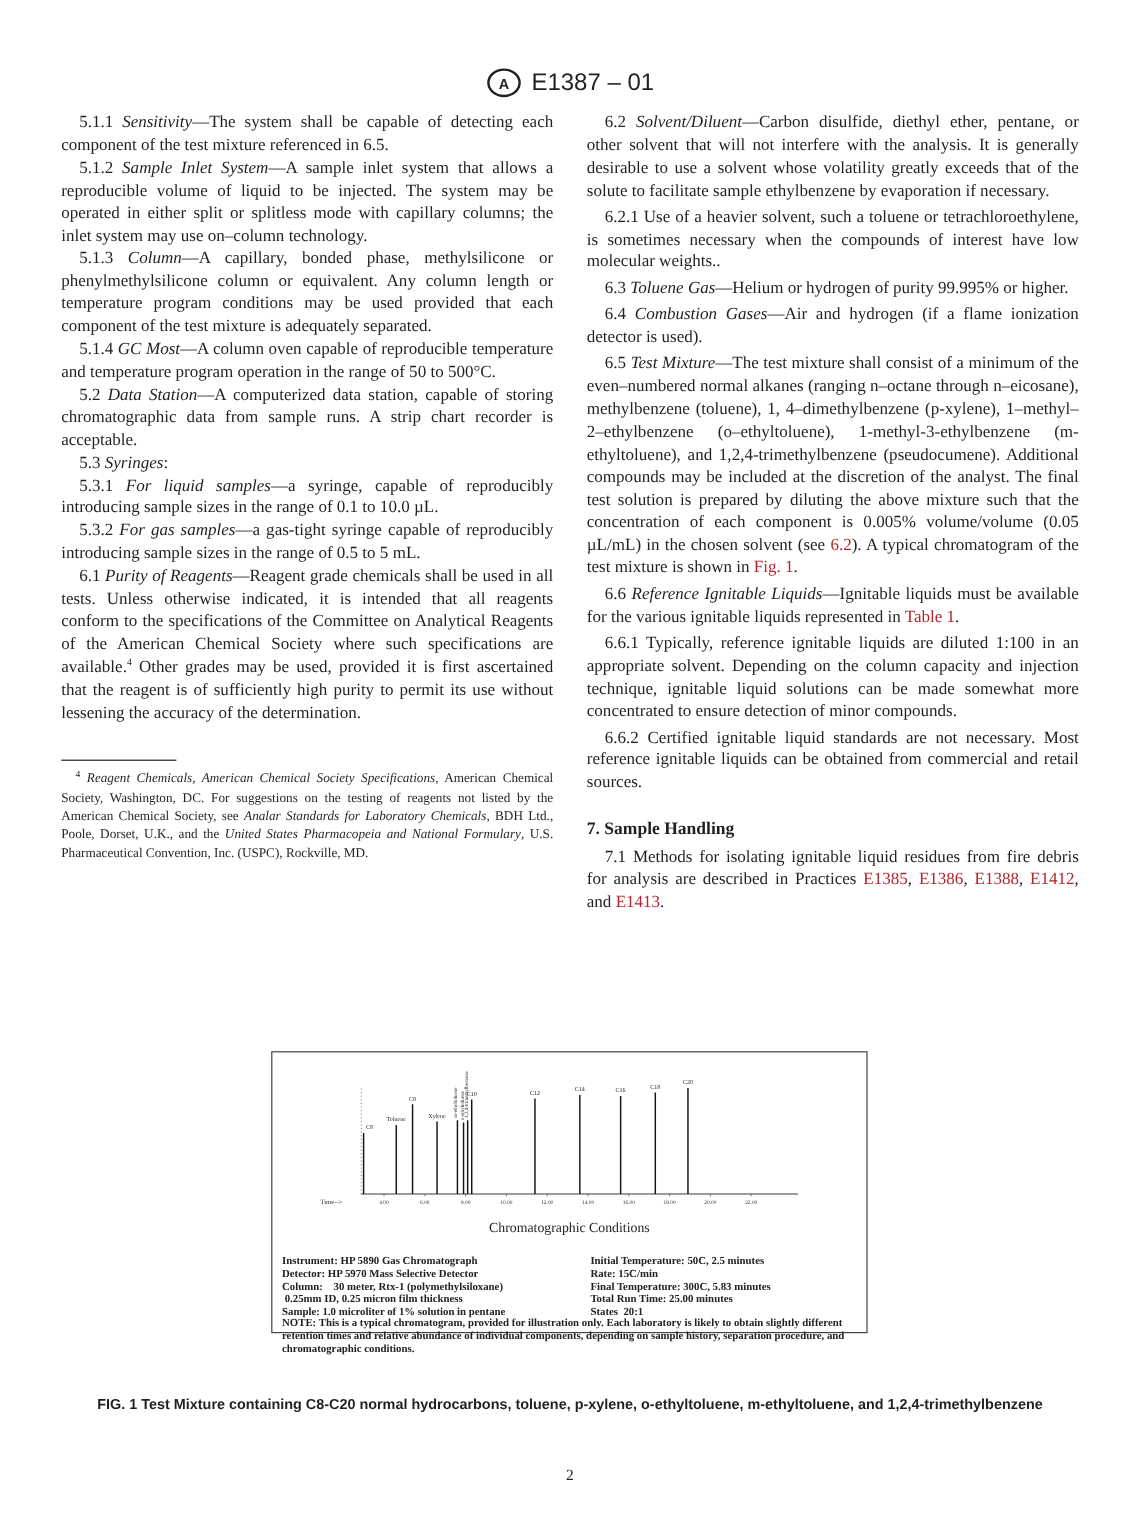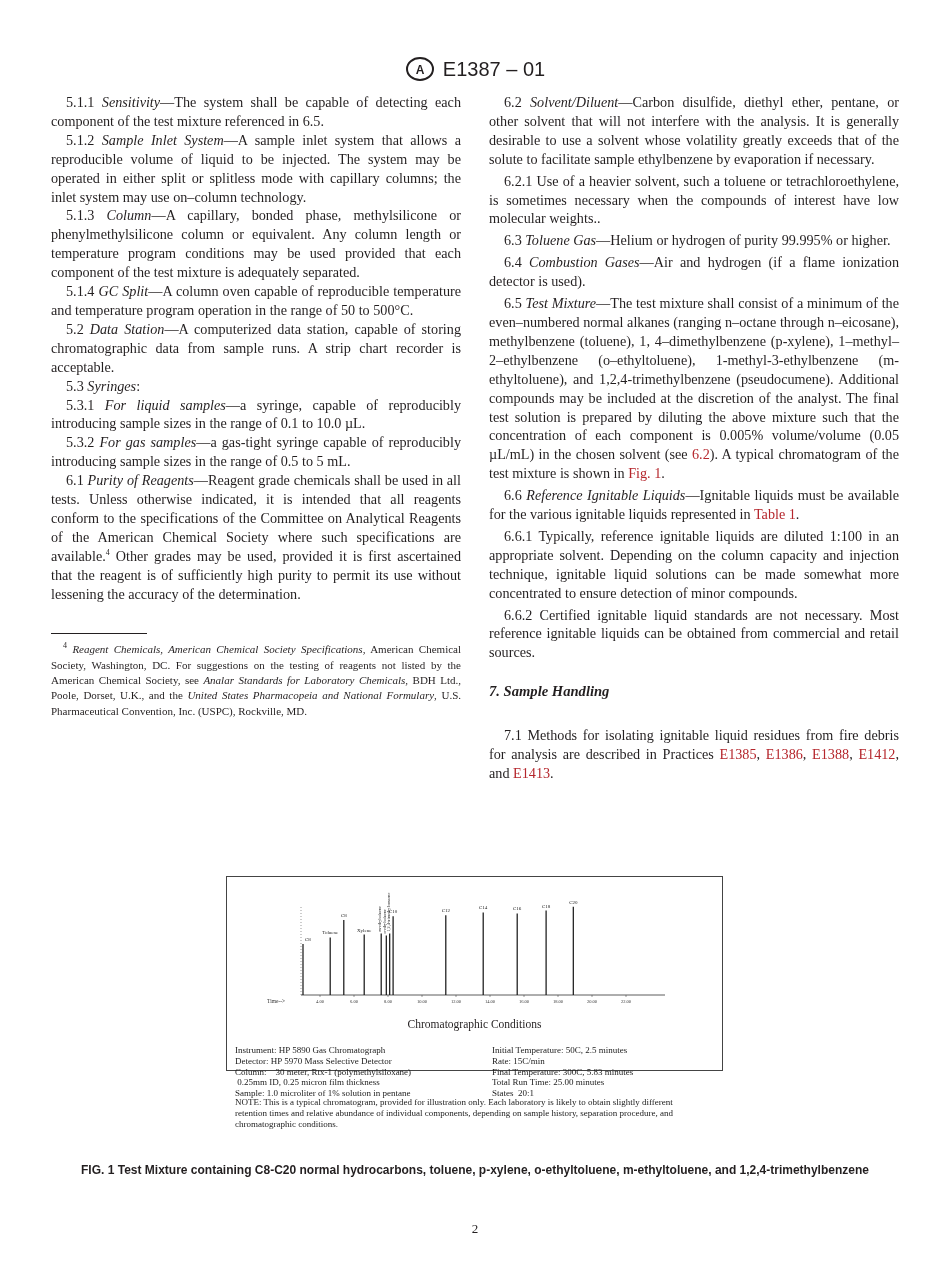--- a/index.html
+++ b/index.html
@@ -13,44 +13,44 @@
   .col.left { left:51px; }
   .col.right { left:489px; }
   p { margin:0; text-indent:15px; }
   p.sp { margin-top:3px; }
   .it { font-style:italic; }
   .link { color:#b5262c; }
   h2 { font-size:14.6px; font-weight:bold; margin:16px 0 6px 0; }
   .fn-rule { width:96px; border-top:1px solid #231f20; margin-top:20px; margin-bottom:8px; }
   .footnote { font-size:11px; line-height:15.3px; text-indent:12px; }
   sup { font-size:8px; line-height:0; }
-  .figure { position:absolute; left:226px; top:876px; width:497px; height:195px; border:1.5px solid #444; box-sizing:border-box;padding-left:47px; }
+  .figure { position:absolute; left:226px; top:876px; width:497px; height:235px; border:1.5px solid #444; box-sizing:border-box;padding-left:47px; }
   .fig-caption { position:absolute; top:1162px; left:60px; width:830px; text-align:center;
                  font-family:"Liberation Sans", sans-serif; font-weight:bold; font-size:12px; line-height:16px; }
   .page-num { position:absolute; top:1221px; left:0; width:950px; text-align:center; font-size:13px; }
   .chart-svg { position:absolute; left:0; top:0; }
-  .cond { position:absolute; font-size:9px; line-height:10.8px; font-family:"Liberation Serif", serif; color:#222; }
+  .cond { position:absolute; font-size:9px; line-height:10.8px; font-family:"Liberation Serif", serif; color:#222;font-weight:bold; }
   .cond-title { position:absolute; top:141px; left:0; width:100%; text-align:center; font-size:11.5px; }
 </style>
 </head>
 <body>
 
 <div class="header">
   <svg class="logo" viewBox="0 0 30 26">
     <ellipse cx="15" cy="13" rx="13" ry="11" fill="none" stroke="#231f20" stroke-width="2"></ellipse>
     <text x="15" y="18" font-family="Liberation Sans, sans-serif" font-weight="bold" font-size="12" text-anchor="middle" fill="#231f20">A</text>
   </svg>
   <span class="code">E1387 – 01</span>
 </div>
 
 <div class="col left">
   <p><span>5.1.1</span> <span class="it">Sensitivity</span><span>—The system shall be capable of detecting each component of the test mixture referenced in 6.5.</span></p>
   <p><span>5.1.2</span> <span class="it">Sample Inlet System</span><span>—A sample inlet system that allows a reproducible volume of liquid to be injected. The system may be operated in either split or splitless mode with capillary columns; the inlet system may use on–column technology.</span></p>
   <p><span>5.1.3</span> <span class="it">Column</span><span>—A capillary, bonded phase, methylsilicone or phenylmethylsilicone column or equivalent. Any column length or temperature program conditions may be used provided that each component of the test mixture is adequately separated.</span></p>
-  <p><span>5.1.4</span> <span class="it">GC Split</span><span>—A column oven capable of reproducible temperature and temperature program operation in the range of 50 to 500°C.</span></p>
+  <p><span>5.1.4</span> <span class="it">GC Most</span><span>—A column oven capable of reproducible temperature and temperature program operation in the range of 50 to 500°C.</span></p>
   <p><span>5.2</span> <span class="it">Data Station</span><span>—A computerized data station, capable of storing chromatographic data from sample runs. A strip chart recorder is acceptable.</span></p>
   <p><span>5.3</span> <span class="it">Syringes</span><span>:</span></p>
   <p><span>5.3.1</span> <span class="it">For liquid samples</span><span>—a syringe, capable of reproducibly introducing sample sizes in the range of 0.1 to 10.0 µL.</span></p>
   <p><span>5.3.2</span> <span class="it">For gas samples</span><span>—a gas-tight syringe capable of reproducibly introducing sample sizes in the range of 0.5 to 5 mL.</span></p>
 
   <p><span>6.1</span> <span class="it">Purity of Reagents</span><span>—Reagent grade chemicals shall be used in all tests. Unless otherwise indicated, it is intended that all reagents conform to the specifications of the Committee on Analytical Reagents of the American Chemical Society where such specifications are available.</span><sup>4</sup><span> Other grades may be used, provided it is first ascertained that the reagent is of sufficiently high purity to permit its use without lessening the accuracy of the determination.</span></p>
 
   <div class="fn-rule" style="margin-top:30px;"></div>
   <p class="footnote"><sup>4</sup> <span class="it">Reagent Chemicals, American Chemical Society Specifications</span><span>, American Chemical Society, Washington, DC. For suggestions on the testing of reagents not listed by the American Chemical Society, see </span><span class="it">Analar Standards for Laboratory Chemicals</span><span>, BDH Ltd., Poole, Dorset, U.K., and the </span><span class="it">United States Pharmacopeia and National Formulary</span><span>, U.S. Pharmaceutical Convention, Inc. (USPC), Rockville, MD.</span></p>
 </div>
@@ -58,21 +58,21 @@
 <div class="col right">
   <p><span>6.2</span> <span class="it">Solvent/Diluent</span><span>—Carbon disulfide, diethyl ether, pentane, or other solvent that will not interfere with the analysis. It is generally desirable to use a solvent whose volatility greatly exceeds that of the solute to facilitate sample ethylbenzene by evaporation if necessary.</span></p>
   <p class="sp"><span>6.2.1</span> <span>Use of a heavier solvent, such a toluene or tetrachloroethylene, is sometimes necessary when the compounds of interest have low molecular weights..</span></p>
   <p class="sp"><span>6.3</span> <span class="it">Toluene Gas</span><span>—Helium or hydrogen of purity 99.995% or higher.</span></p>
   <p class="sp"><span>6.4</span> <span class="it">Combustion Gases</span><span>—Air and hydrogen (if a flame ionization detector is used).</span></p>
   <p class="sp"><span>6.5</span> <span class="it">Test Mixture</span><span>—The test mixture shall consist of a minimum of the even–numbered normal alkanes (ranging n–octane through n–eicosane), methylbenzene (toluene), 1, 4–dimethylbenzene (p-xylene), 1–methyl–2–ethylbenzene (o–ethyltoluene), 1-methyl-3-ethylbenzene (m-ethyltoluene), and 1,2,4-trimethylbenzene (pseudocumene). Additional compounds may be included at the discretion of the analyst. The final test solution is prepared by diluting the above mixture such that the concentration of each component is 0.005% volume/volume (0.05 µL/mL) in the chosen solvent (see </span><span class="link">6.2</span><span>). A typical chromatogram of the test mixture is shown in </span><span class="link">Fig. 1</span><span>.</span></p>
   <p class="sp"><span>6.6</span> <span class="it">Reference Ignitable Liquids</span><span>—Ignitable liquids must be available for the various ignitable liquids represented in </span><span class="link">Table 1</span><span>.</span></p>
   <p class="sp"><span>6.6.1</span> <span>Typically, reference ignitable liquids are diluted 1:100 in an appropriate solvent. Depending on the column capacity and injection technique, ignitable liquid solutions can be made somewhat more concentrated to ensure detection of minor compounds.</span></p>
   <p class="sp"><span>6.6.2</span> <span>Certified ignitable liquid standards are not necessary. Most reference ignitable liquids can be obtained from commercial and retail sources.</span></p>
 
-  <h2 style="margin-top:20px;margin-bottom:25px;font-style:italic;">7.  Sample Handling</h2>
+  <h2 style="margin-top:20px;margin-bottom:4px;">7.  Sample Handling</h2>
   <p><span>7.1</span> <span>Methods for isolating ignitable liquid residues from fire debris for analysis are described in Practices </span><span class="link">E1385</span>, <span class="link">E1386</span>, <span class="link">E1388</span>, <span class="link">E1412</span>, and <span class="link">E1413</span>.</p>
 </div>
 
 <div class="figure">
   <svg class="chart-svg" id="chrom" width="494" height="135" viewBox="0 0 494 135">
       <line x1="74" y1="118" x2="438" y2="118" stroke="#333" stroke-width="0.8"></line>
       <line x1="74" y1="30" x2="74" y2="118" stroke="#555" stroke-width="0.6" stroke-dasharray="1,2"></line>
       <text x="40" y="126" font-size="5.5" font-family="Liberation Serif, serif" fill="#333">Time--&gt;</text>
       <line x1="93" y1="118" x2="93" y2="120" stroke="#333" stroke-width="0.5"></line>
       <text x="93" y="126" font-size="4.5" text-anchor="middle" font-family="Liberation Serif, serif" fill="#333">4.00</text>

